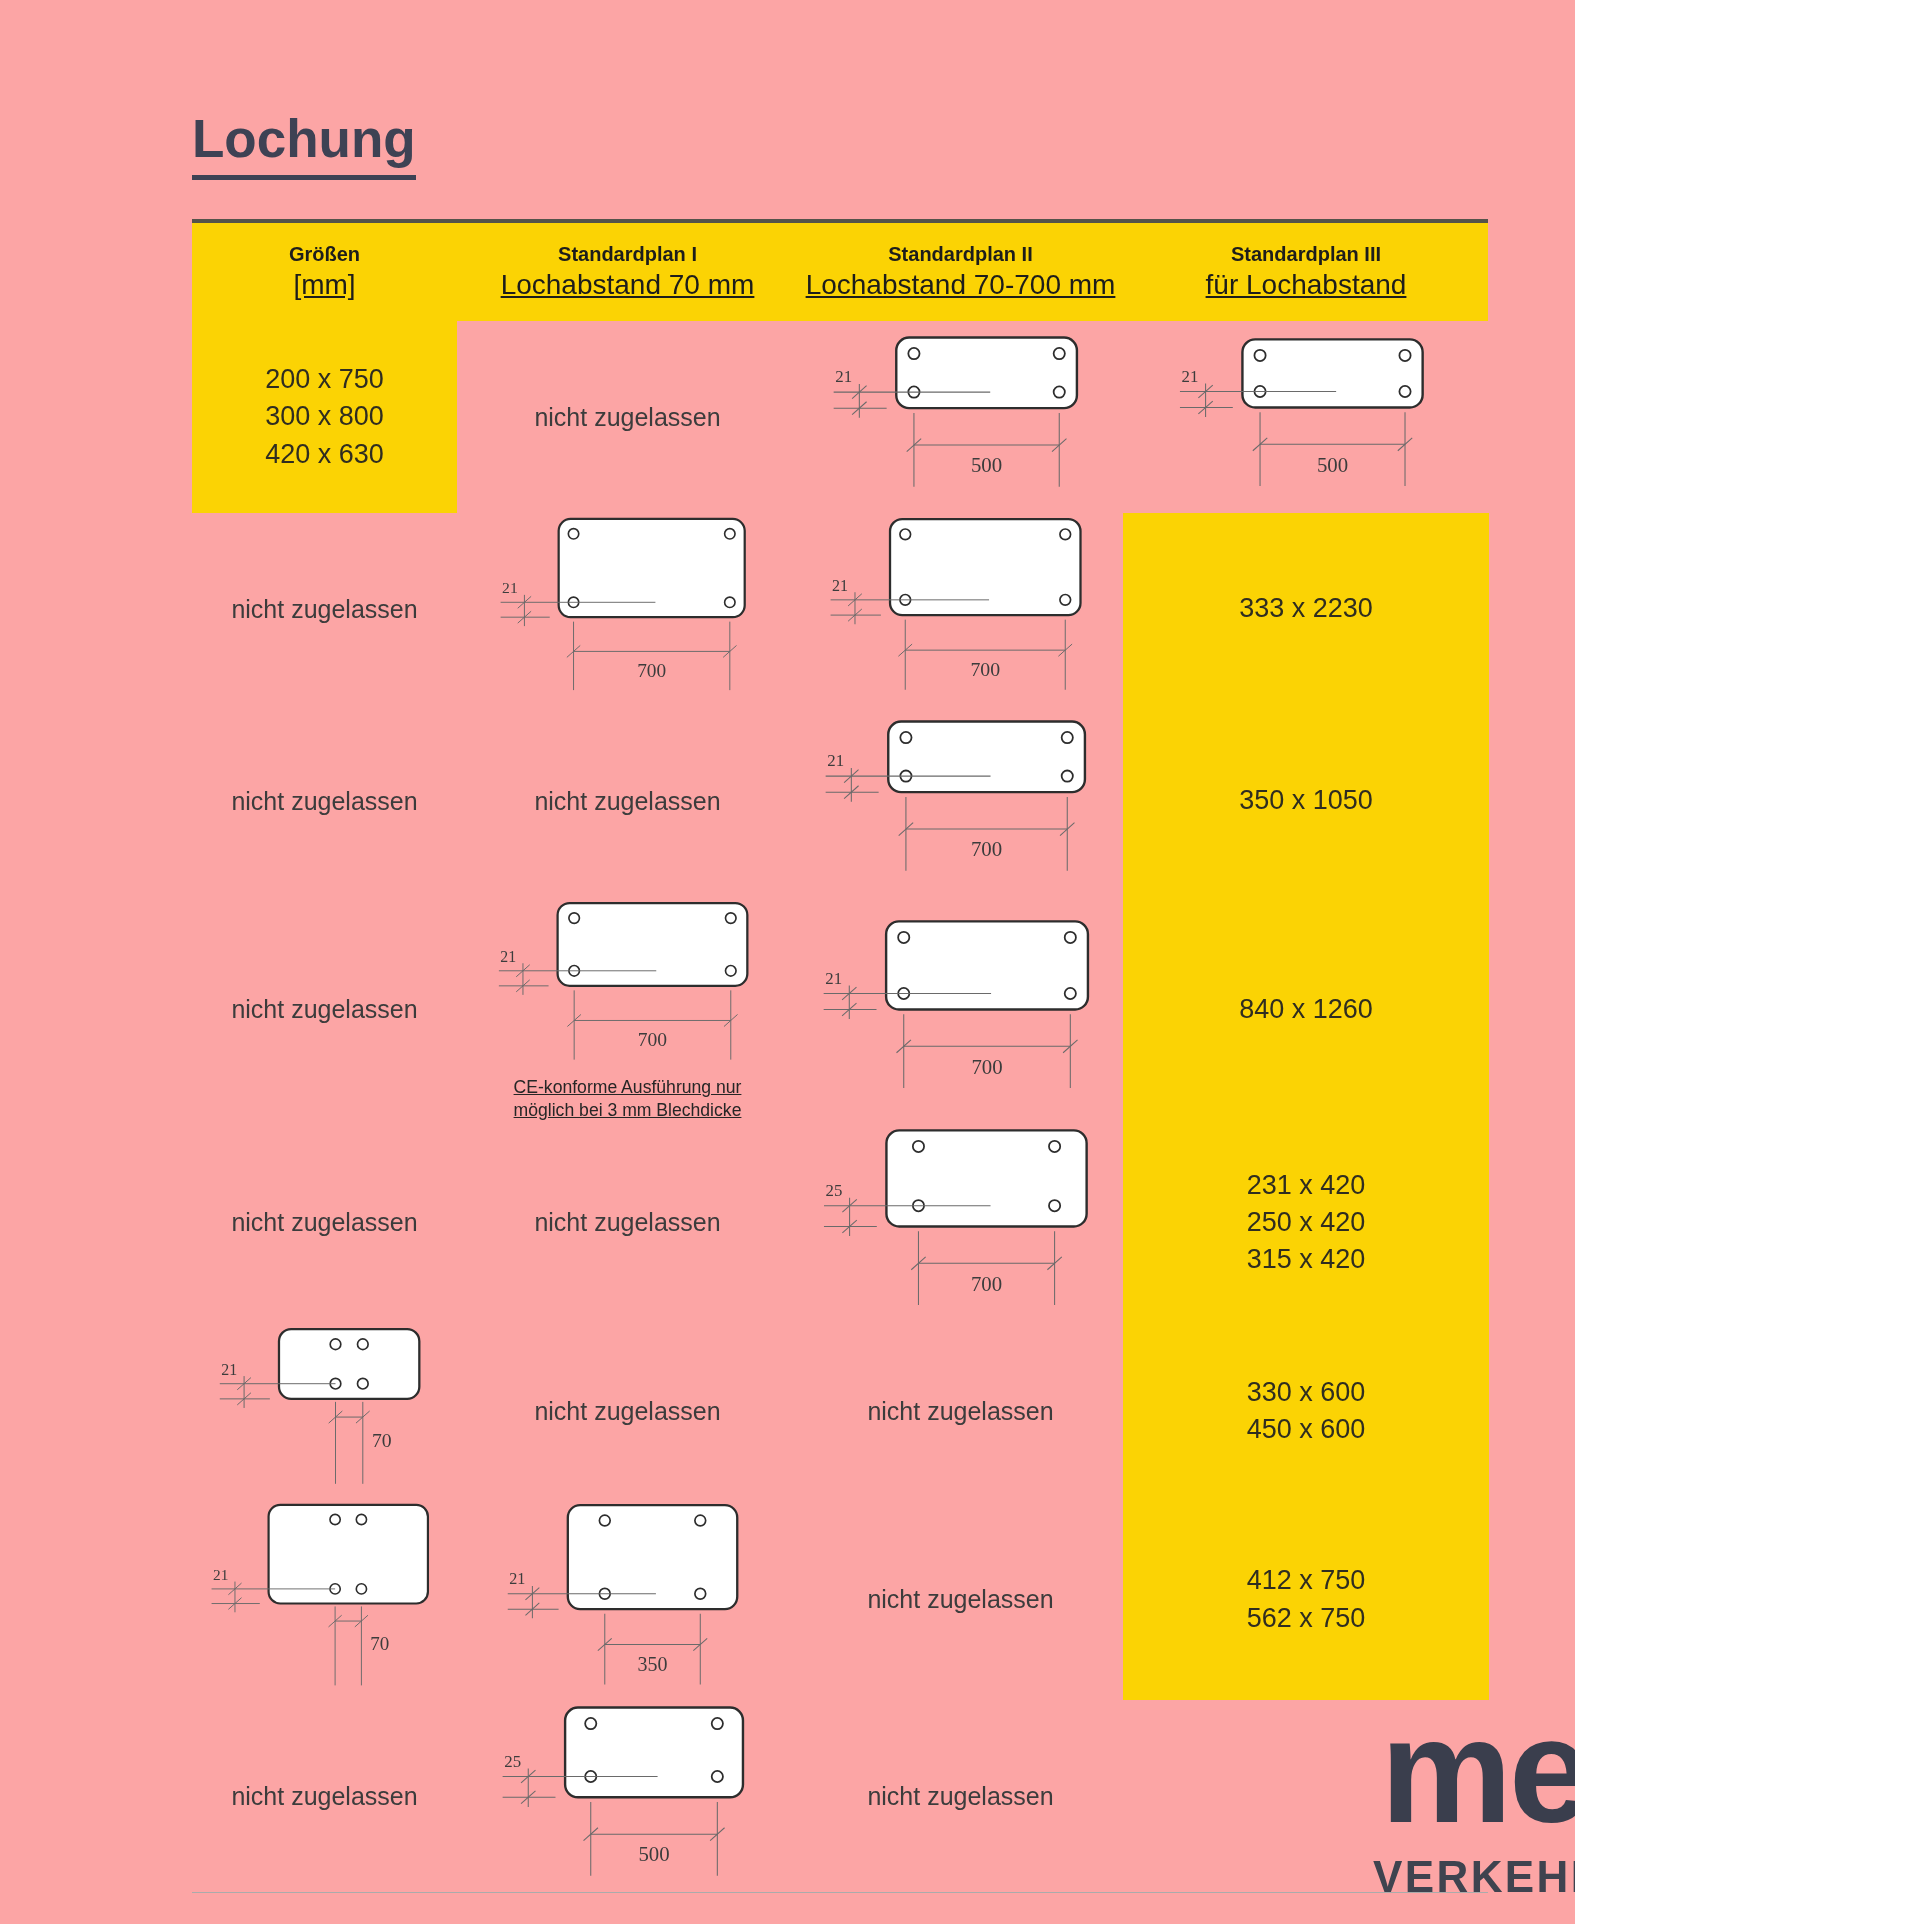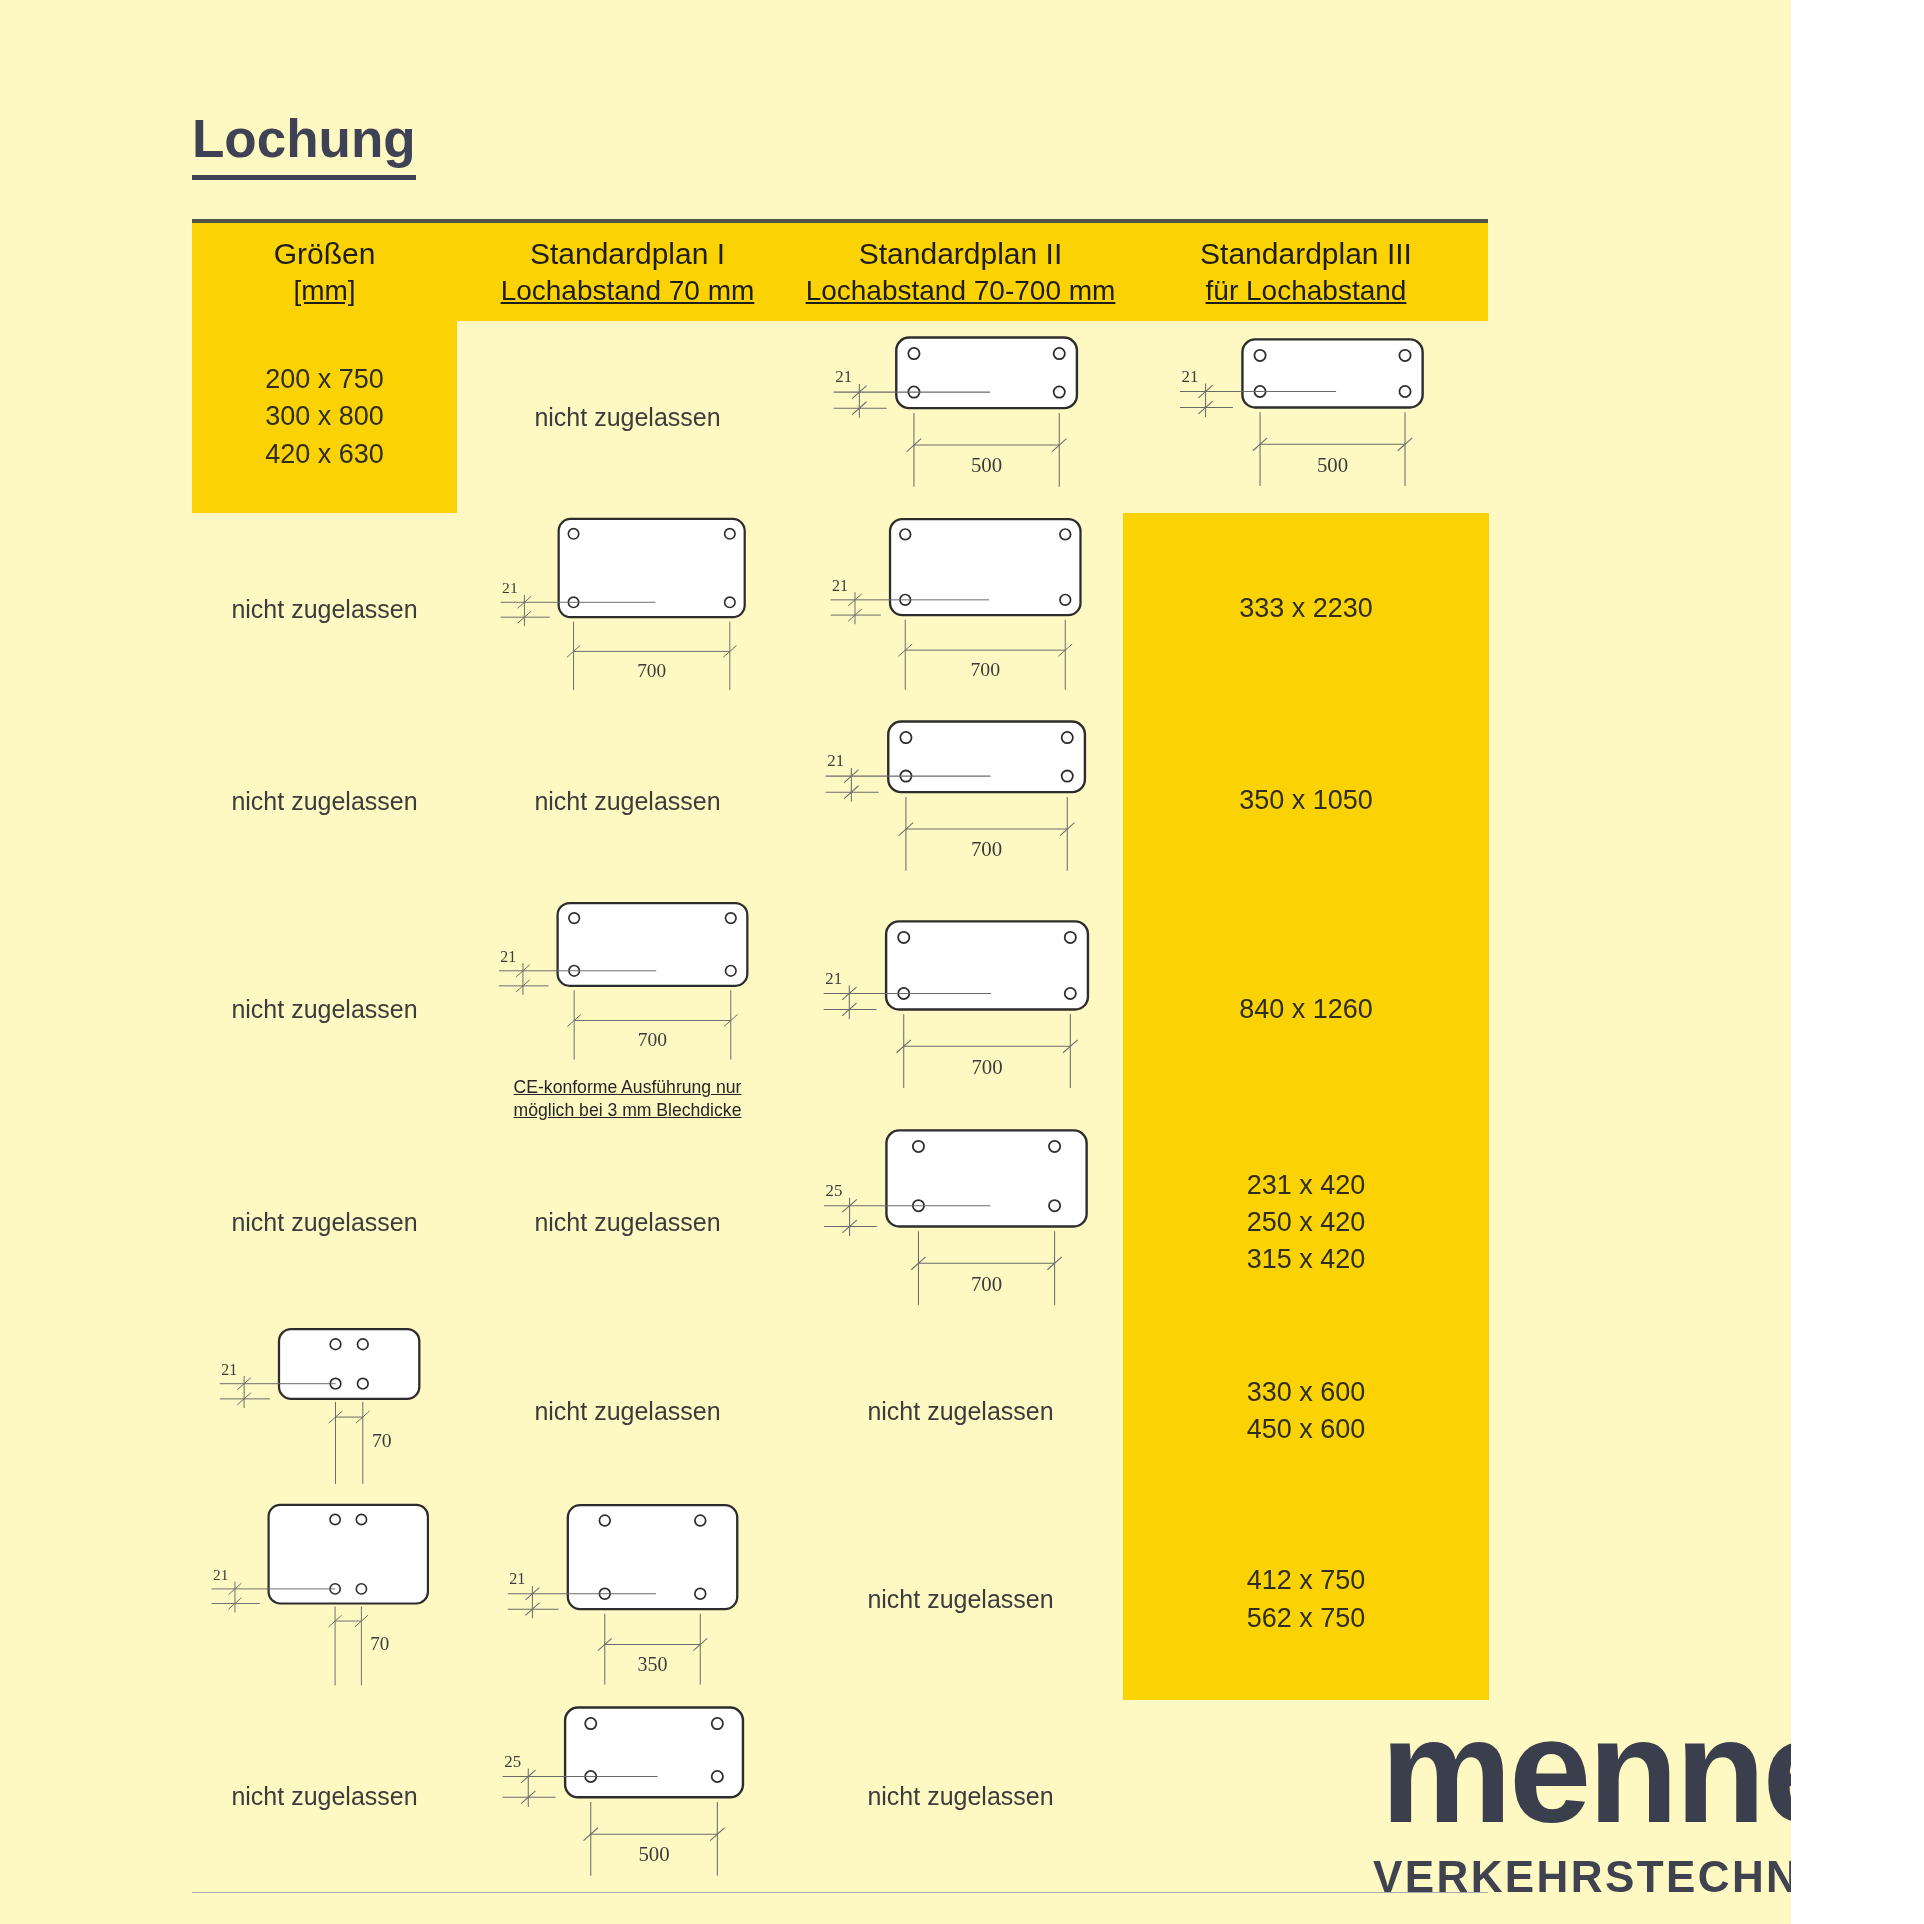--- a/index.html
+++ b/index.html
@@ -1,30 +1,30 @@
 <!DOCTYPE html>
 <html style="font-size:13px"><head>
 <meta charset="utf-8">
 <style>
   html,body{margin:0;padding:0;}
   body{font-family:"Liberation Sans", sans-serif; background:#ffffff;}
-  .page{position:relative;width:1791px;height:1925px;background:#fef9c3;overflow:hidden;}
+  .page{position:relative;width:1575px;height:1925px;background:#fca5a5;overflow:hidden;}
 
   
   .title{position:absolute;left:192px;top:111px;margin:0;
          font-size:53px;font-weight:700;color:var(--title,#3e4254);
          border-bottom:5.6px solid var(--title,#3e4254);padding-bottom:8px;line-height:1.05;}
 
   
   .table{position:absolute;left:192px;top:219px;width:1296px;}
   .thead{display:grid;grid-template-columns:265px 341px 325px 366px;height:98px;
          background:var(--accent,#fbd304);border-top:4px solid #54534a;}
   .hcell{display:flex;flex-direction:column;align-items:center;justify-content:center;
          color:#1d1d1b;text-align:center;}
-  .htitle{font-weight:400;font-size:30px;line-height:1.3;}
+  .htitle{font-weight:700;font-size:20px;line-height:1.3;}
   .hsub{font-weight:400;font-size:28px;line-height:1.3;text-decoration:underline;}
 
   .tbody{display:grid;grid-template-columns:265px 341px 325px 366px;
          border-bottom:1.6px solid #ababab;}
   .cell{display:flex;flex-direction:column;align-items:center;justify-content:center;overflow:visible;}
   .sizes-cell{background:var(--accent,#fbd304);}
   .sizes{font-size:27px;line-height:1.38;color:#2f2d20;text-align:left;}
   .na{font-size:25px;color:#3c3c3c;}
   .note{font-size:17.6px;line-height:1.3;color:#262626;text-align:center;max-width:265px;margin-top:1.6px;text-decoration:underline;}
 

